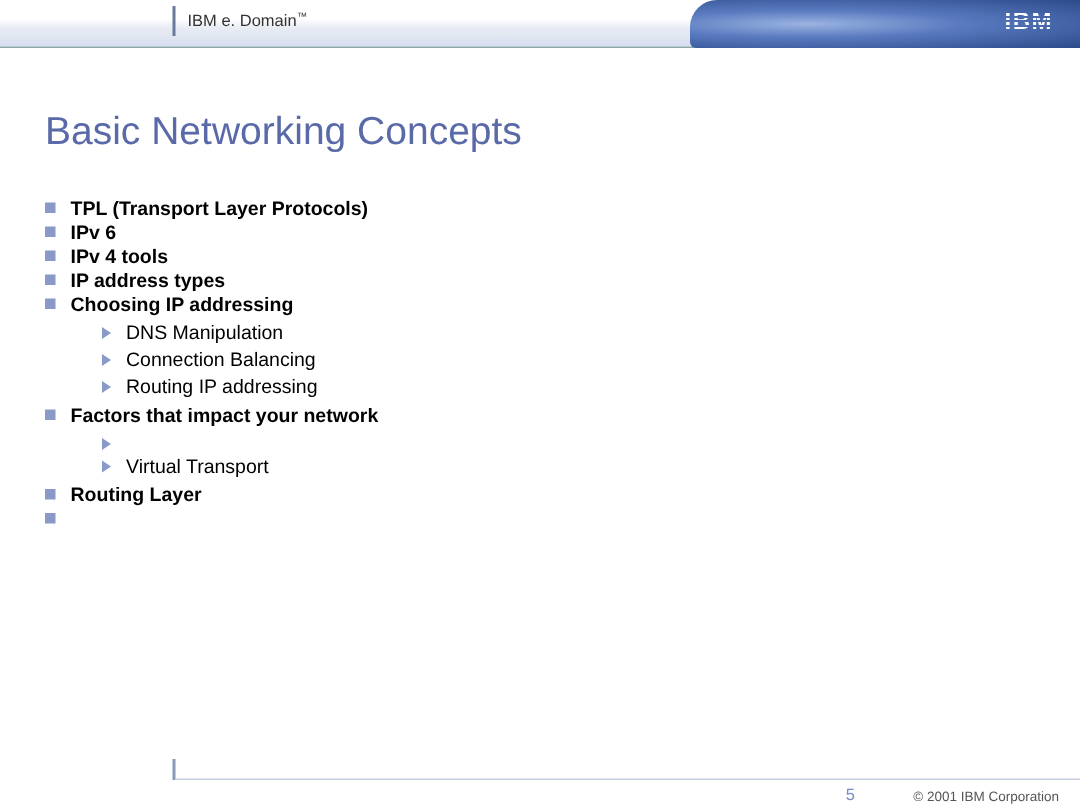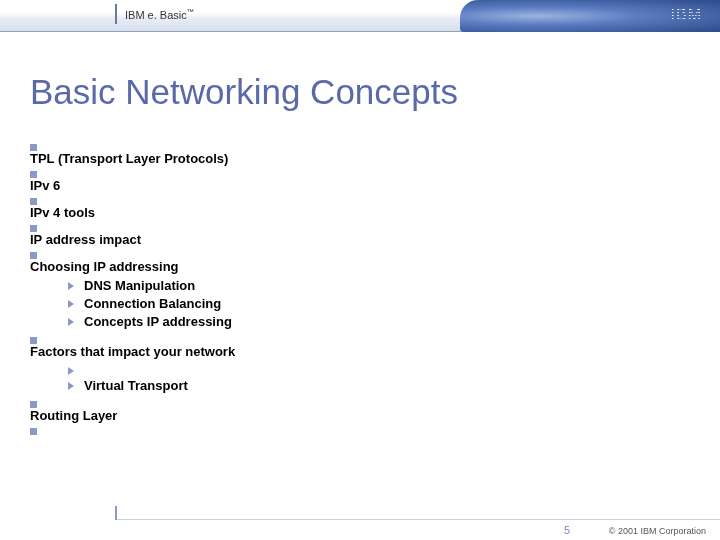--- a/index.html
+++ b/index.html
@@ -45,63 +45,62 @@
   }
   .header-tm {
     font-size: 7px;
     vertical-align: super;
   }
   .ibm-logo-text {
     position: absolute;
     right: 18px;
     top: 6px;
     color: #fff;
-    font-weight: normal;
+    font-weight: bold;
     font-size: 16px;
     letter-spacing: 1px;
     font-family: "Arial Black", Arial, sans-serif;
     -webkit-text-stroke: 0;
     background: repeating-linear-gradient(to bottom, #fff 0, #fff 1.5px, transparent 1.5px, transparent 3px);
     -webkit-background-clip: text;
     -webkit-text-fill-color: transparent;
   }
   .title {
     margin: 40px 0 0 30px;
-    font-size: 35px;
+    font-size: 26px;
     font-weight: normal;
     color: #5a6aa8;
     font-family: Arial, sans-serif;
   }
   .content {
     margin: 28px 0 0 30px;
     font-size: 13px;
     color: #000;
   }
   .l1 {
     display: flex;
     align-items: flex-start;
     margin-bottom: 1px;
     font-weight: bold;
-    flex-direction: column;
   }
   .l1 .sq {
     width: 7px;
     height: 7px;
     background: #8a9ac8;
     margin: 4px 10px 0 0;
     flex-shrink: 0;
   }
   .l2-group {
     margin: 4px 0 4px 38px;
   }
   .l2 {
     display: flex;
     align-items: flex-start;
     margin-bottom: 3px;
-    font-weight: bold;
+    font-weight: normal;
     font-size: 13px;
   }
   .l2 .tri {
     width: 0;
     height: 0;
     border-top: 4px solid transparent;
     border-bottom: 4px solid transparent;
     border-left: 6px solid #8a9ac8;
     margin: 4px 10px 0 0;
     flex-shrink: 0;
@@ -143,21 +142,21 @@
     font-size: 9px;
     color: #555;
   }
 </style>
 </head>
 <body>
 
 <div class="header">
   <div class="header-left-bar"></div>
   <div class="header-text">
-    <span>IBM e. Basic</span><span class="header-tm">™</span>
+    <span>IBM e. Domain</span><span class="header-tm">™</span>
   </div>
   <div class="header-blue">
     <span class="ibm-logo-text">IBM</span>
   </div>
 </div>
 
 <h1 class="title">Basic Networking Concepts</h1>
 
 <div class="content">
 
@@ -168,38 +167,38 @@
   <div class="l1">
     <div class="sq"></div>
     <span>IPv 6</span>
   </div>
   <div class="l1">
     <div class="sq"></div>
     <span>IPv 4 tools</span>
   </div>
   <div class="l1">
     <div class="sq"></div>
-    <span>IP address impact</span>
+    <span>IP address types</span>
   </div>
   <div class="l1">
     <div class="sq"></div>
     <span>Choosing IP addressing</span>
   </div>
   <div class="l2-group">
     <div class="l2">
       <div class="tri"></div>
       <span>DNS Manipulation</span>
     </div>
     <div class="l2">
       <div class="tri"></div>
       <span>Connection Balancing</span>
     </div>
     <div class="l2">
       <div class="tri"></div>
-      <span>Concepts IP addressing</span>
+      <span>Routing IP addressing</span>
     </div>
   </div>
 
   <div class="l1">
     <div class="sq"></div>
     <span>Factors that impact your network</span>
   </div>
   <div class="l2-group">
     <div class="l2">
       <div class="tri"></div>

